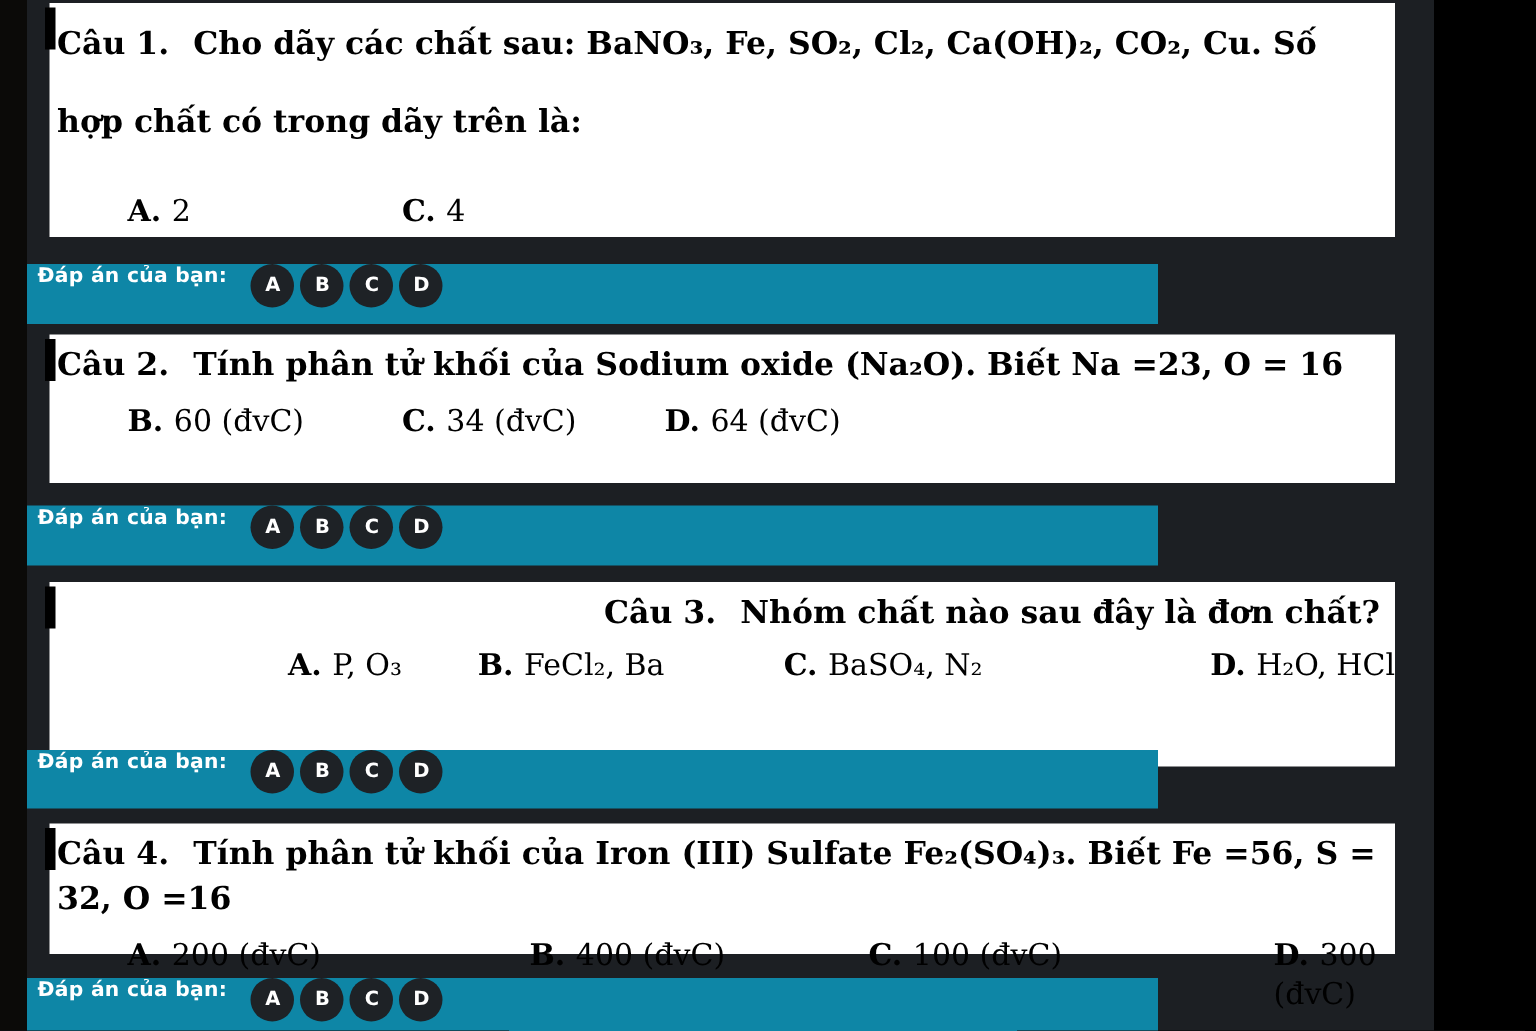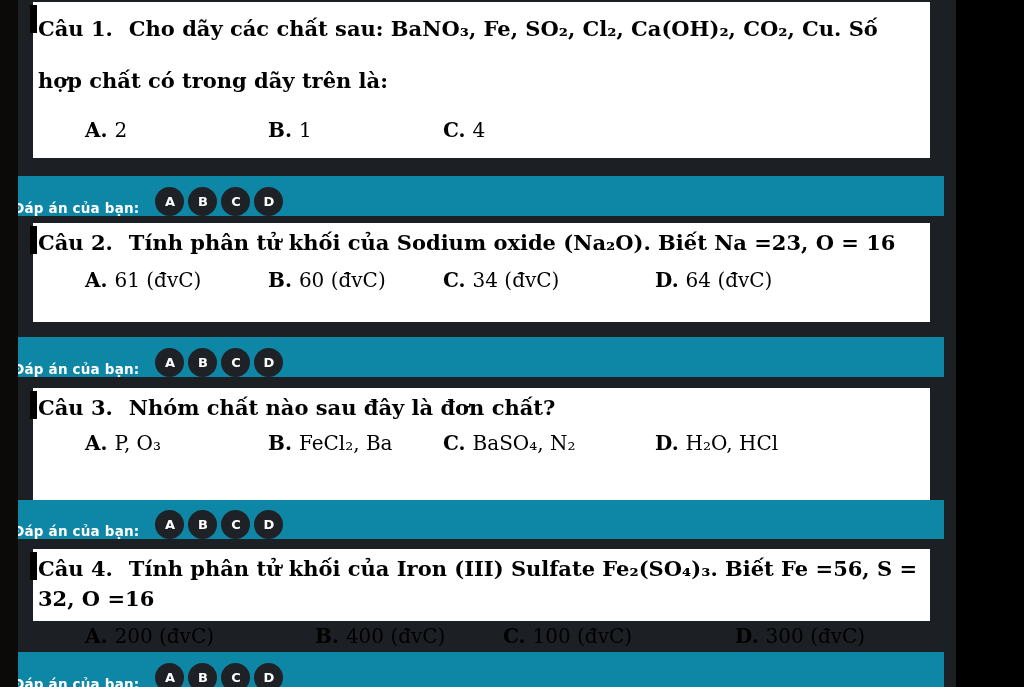--- a/index.html
+++ b/index.html
@@ -44,80 +44,78 @@
   }
   .qnum{margin-right:16px;}
   .card1 .q{line-height:52px;padding-top:1px;}
   .options{
     display:grid;
     grid-template-columns:183px 175px 212px 1fr;
     padding-left:52px;
     font-size:20px;
     line-height:26px;
   }
-  .card1 .options{margin-top:10px;}
+  .card1 .options{margin-top:20px;}
   .card2 .options{margin-top:9px;}
   .card3 .options{margin-top:7px;}
-  .card4 .options{margin-top:9px;grid-template-columns:230px 188px 232px 1fr;}
+  .card4 .options{margin-top:9px;grid-template-columns:230px 188px 232px 1fr;gap:38px;}
   .opt b{margin-right:7px;}
   .bar{
-    position:absolute;left:6px;width:938px;height:40px;
+    position:absolute;left:18px;width:754px;height:40px;
     background:var(--teal,#0E86A6);
-    display:flex;align-items:flex-end;
+    display:flex;align-items:flex-start;
     padding-left:7px;
     box-sizing:border-box;
   }
   .bar-label{
     color:#fff;font-weight:bold;font-size:13.5px;
     margin-right:12px;letter-spacing:.2px;
   }
   .choice{
     width:29px;height:29px;border-radius:50%;
     background:var(--circle,#1E2226);
     color:#fff;font-weight:bold;font-size:13px;
     border:none;padding:0;margin:0 0 0 4px;
     display:flex;align-items:center;justify-content:center;
     font-family:"DejaVu Sans", sans-serif;
     cursor:pointer;
   }
   .card1{top:2px;height:156px;}
   .bar-1{top:176px;}
   .card2{top:223px;height:99px;}
   .bar-2{top:337px;}
-  .card3{top:388px;height:123px;}
+  .card3{top:388px;height:123px;text-align:right;}
   .bar-3{top:500px;height:39px;}
-  .card4{top:549px;height:72px;}
+  .card4{top:549px;height:87px;}
   .bar-4{top:652px;}
 </style>
 </head>
 <body>
 
 <div id="quiz-area">
 
   <section class="card card1">
     <p class="q"><span class="qnum">Câu 1.</span><span>Cho dãy các chất sau: BaNO₃, Fe, SO₂, Cl₂, Ca(OH)₂, CO₂, Cu. Số hợp chất có trong dãy trên là:</span></p>
     <div class="options">
       <span class="opt"><b>A.</b><span>2</span></span>
-      <span class="opt"><b>B.</b><span>1</span></span>
       <span class="opt"><b>C.</b><span>4</span></span>
     </div>
   </section>
 
   <div class="bar bar-1">
     <span class="bar-label">Đáp án của bạn:</span>
     <button class="choice">A</button>
     <button class="choice">B</button>
     <button class="choice">C</button>
     <button class="choice">D</button>
   </div>
 
   <section class="card card2">
     <p class="q"><span class="qnum">Câu 2.</span><span>Tính phân tử khối của Sodium oxide (Na₂O). Biết Na =23, O = 16</span></p>
     <div class="options">
-      <span class="opt"><b>A.</b><span>61 (đvC)</span></span>
       <span class="opt"><b>B.</b><span>60 (đvC)</span></span>
       <span class="opt"><b>C.</b><span>34 (đvC)</span></span>
       <span class="opt"><b>D.</b><span>64 (đvC)</span></span>
     </div>
   </section>
 
   <div class="bar bar-2">
     <span class="bar-label">Đáp án của bạn:</span>
     <button class="choice">A</button>
     <button class="choice">B</button>

